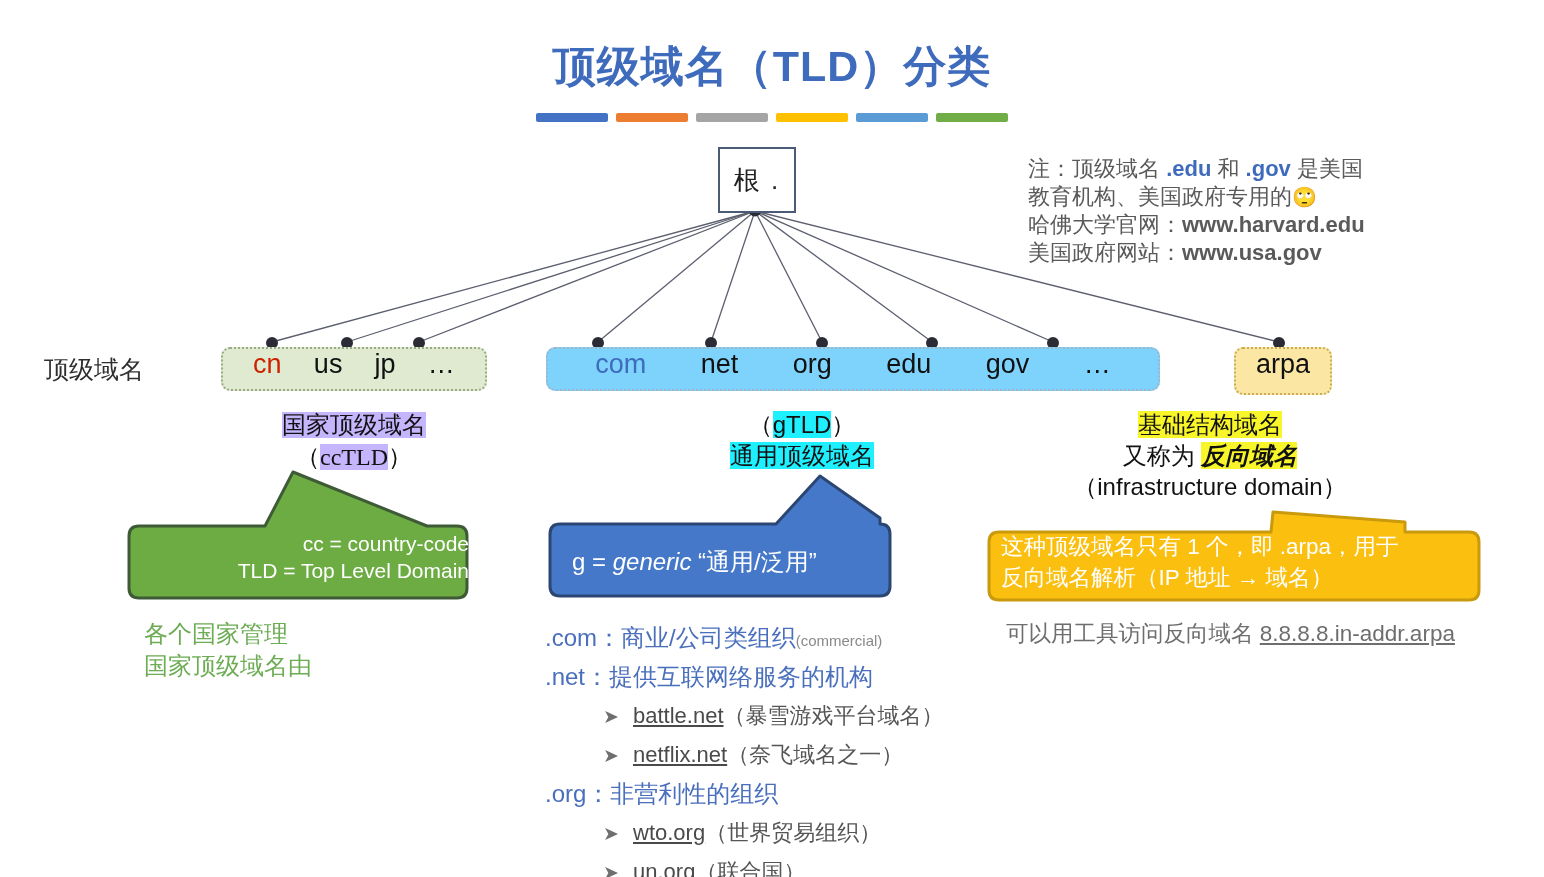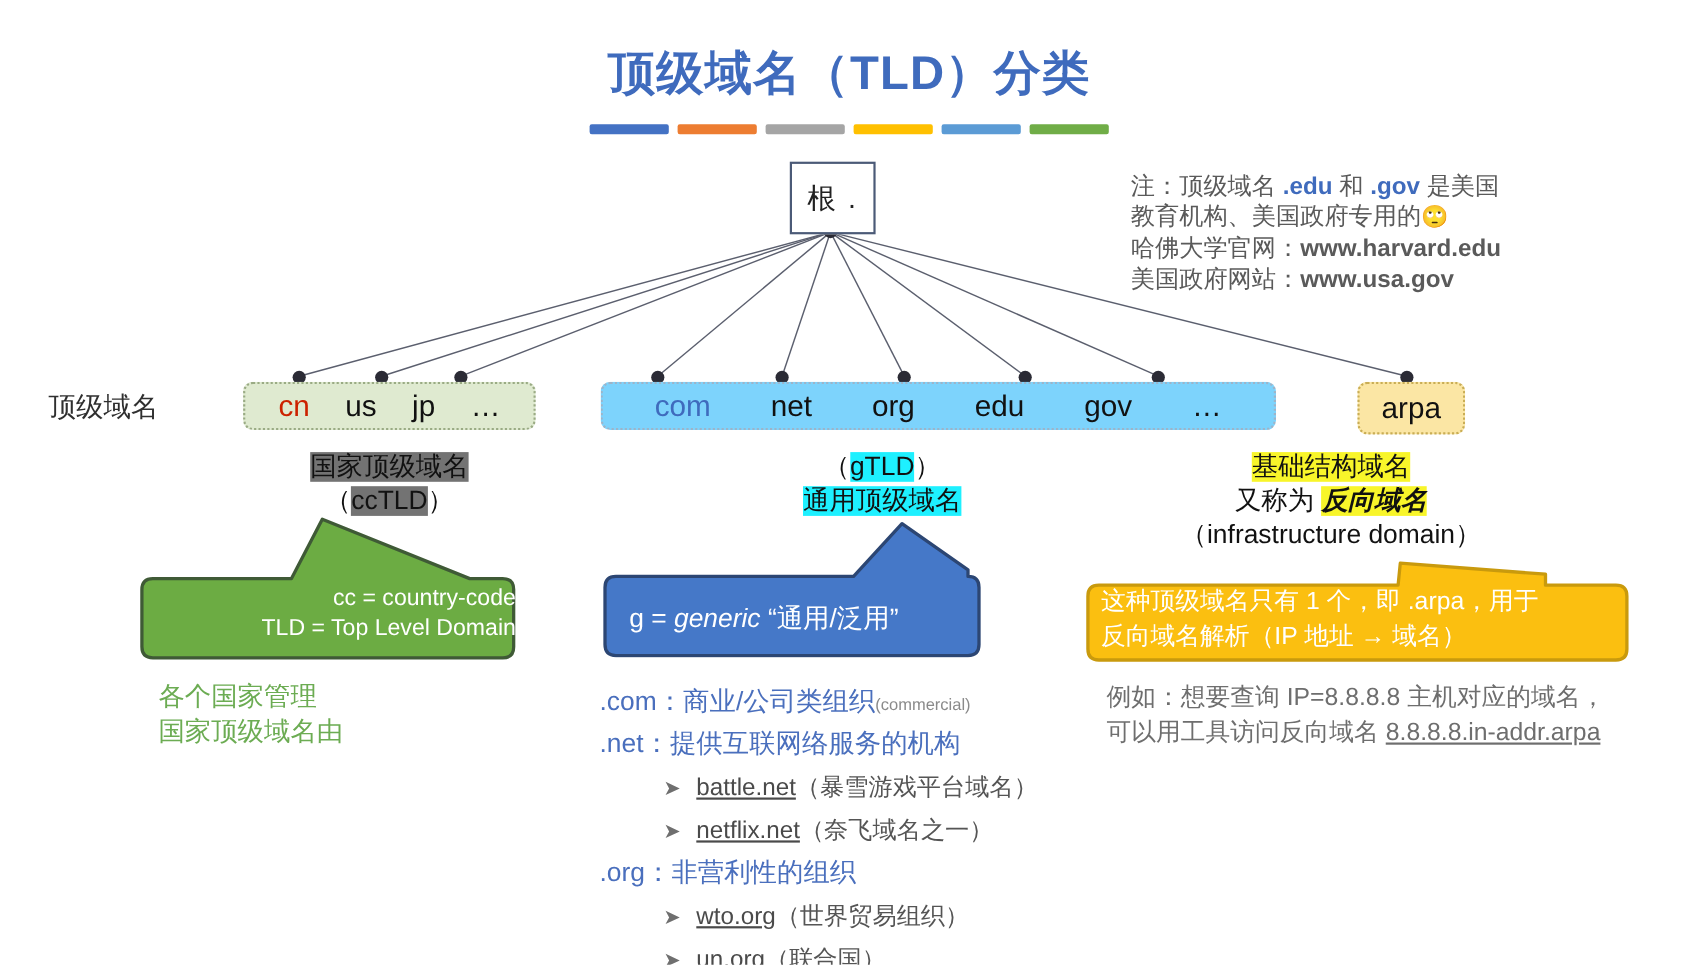--- a/index.html
+++ b/index.html
@@ -40,21 +40,21 @@
     display:flex;align-items:center;justify-content:center;
     font-size:26px;color:#222;letter-spacing:2px;
   }
 
   .tld-row-label{
     left:44px;top:353px;font-size:25px;color:#2f2f2f;white-space:nowrap;
   }
 
   .tldbox{
     height:44px;border-radius:9px;
-    display:flex;align-items:center;
+    display:flex;
     font-size:27px;color:#111;
   }
   #cc-box{
     left:221px;top:347px;width:266px;
     background:#dfead0;border:2px dotted #9aab84;
     justify-content:space-around;padding:0 14px;box-sizing:border-box;
   }
   #g-box{
     left:546px;top:347px;width:614px;
     background:#7dd3fc;border:2px dotted #9db4c9;
@@ -63,21 +63,21 @@
   #arpa-box{
     left:1234px;top:347px;width:94px;
     background:#fbe6a4;border:2px dotted #c9ad55;
     justify-content:center;
   }
   .red{color:#cc2200;}
   .blue{color:#3f6bbd;}
 
   
   .caption{font-size:24px;color:#111;text-align:center;line-height:1.3;white-space:nowrap;}
-  .hl-green{background:#737373;}
+  .hl-green{background:#c4b5fd;font-family:Liberation Serif, serif;}
   .hl-cyan{background:#1ef0ff;}
   .hl-yellow{background:#f8f52a;}
   #cap-cc{left:216px;top:409px;width:276px;}
   #cap-g {left:664px;top:409px;width:276px;}
   #cap-arpa{left:1000px;top:409px;width:420px;}
   #cap-arpa .it{font-style:italic;font-weight:bold;}
 
   
   .callout{position:absolute;}
   .callout .txt{
@@ -268,17 +268,16 @@
   </div>
   <div class="row sub">
     <span class="bullet">➤</span><span class="u">wto.org</span><span>（世界贸易组织）</span>
   </div>
   <div class="row sub">
     <span class="bullet">➤</span><span class="u">un.org</span><span>（联合国）</span>
   </div>
 </div>
 
 <div class="abs" id="arpa-bottom">
-  <div>例如：想要查询 IP=8.8.8.8 主机对应的域名，</div>
   <div>
     <span>可以用工具访问反向域名 </span><span class="u">8.8.8.8.in-addr.arpa</span>
   </div>
 </div>
 
 </body></html>

